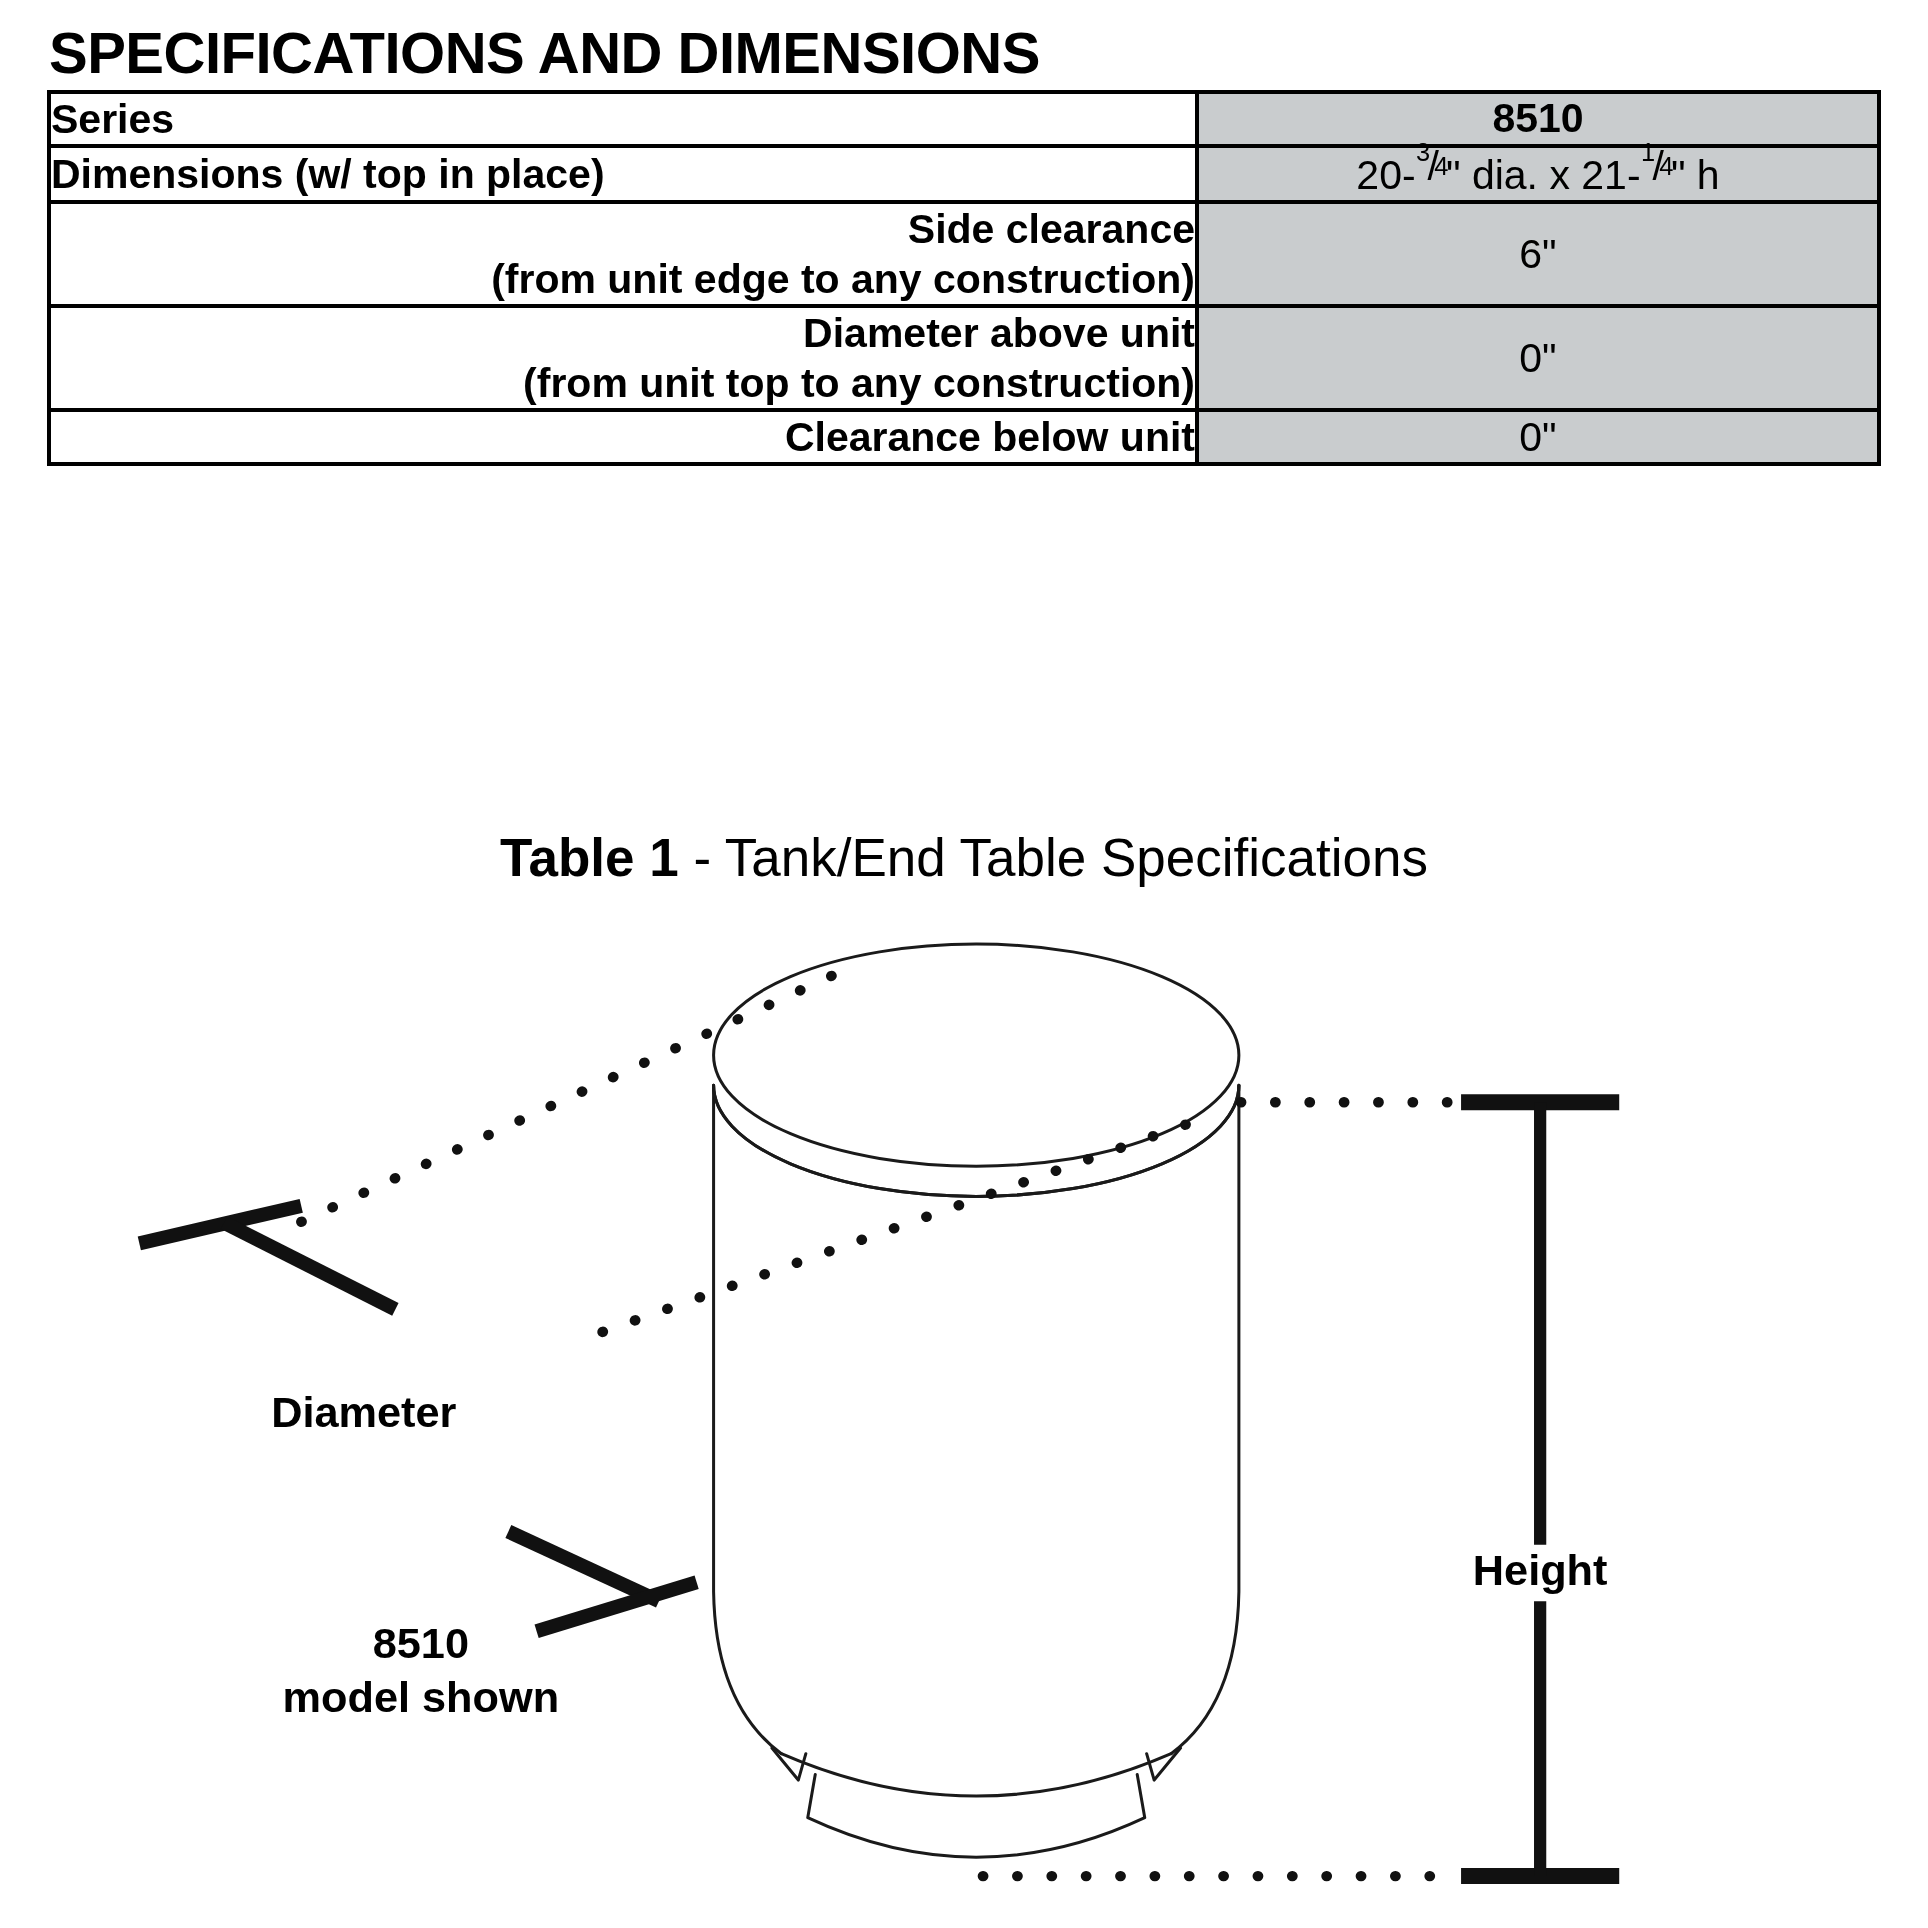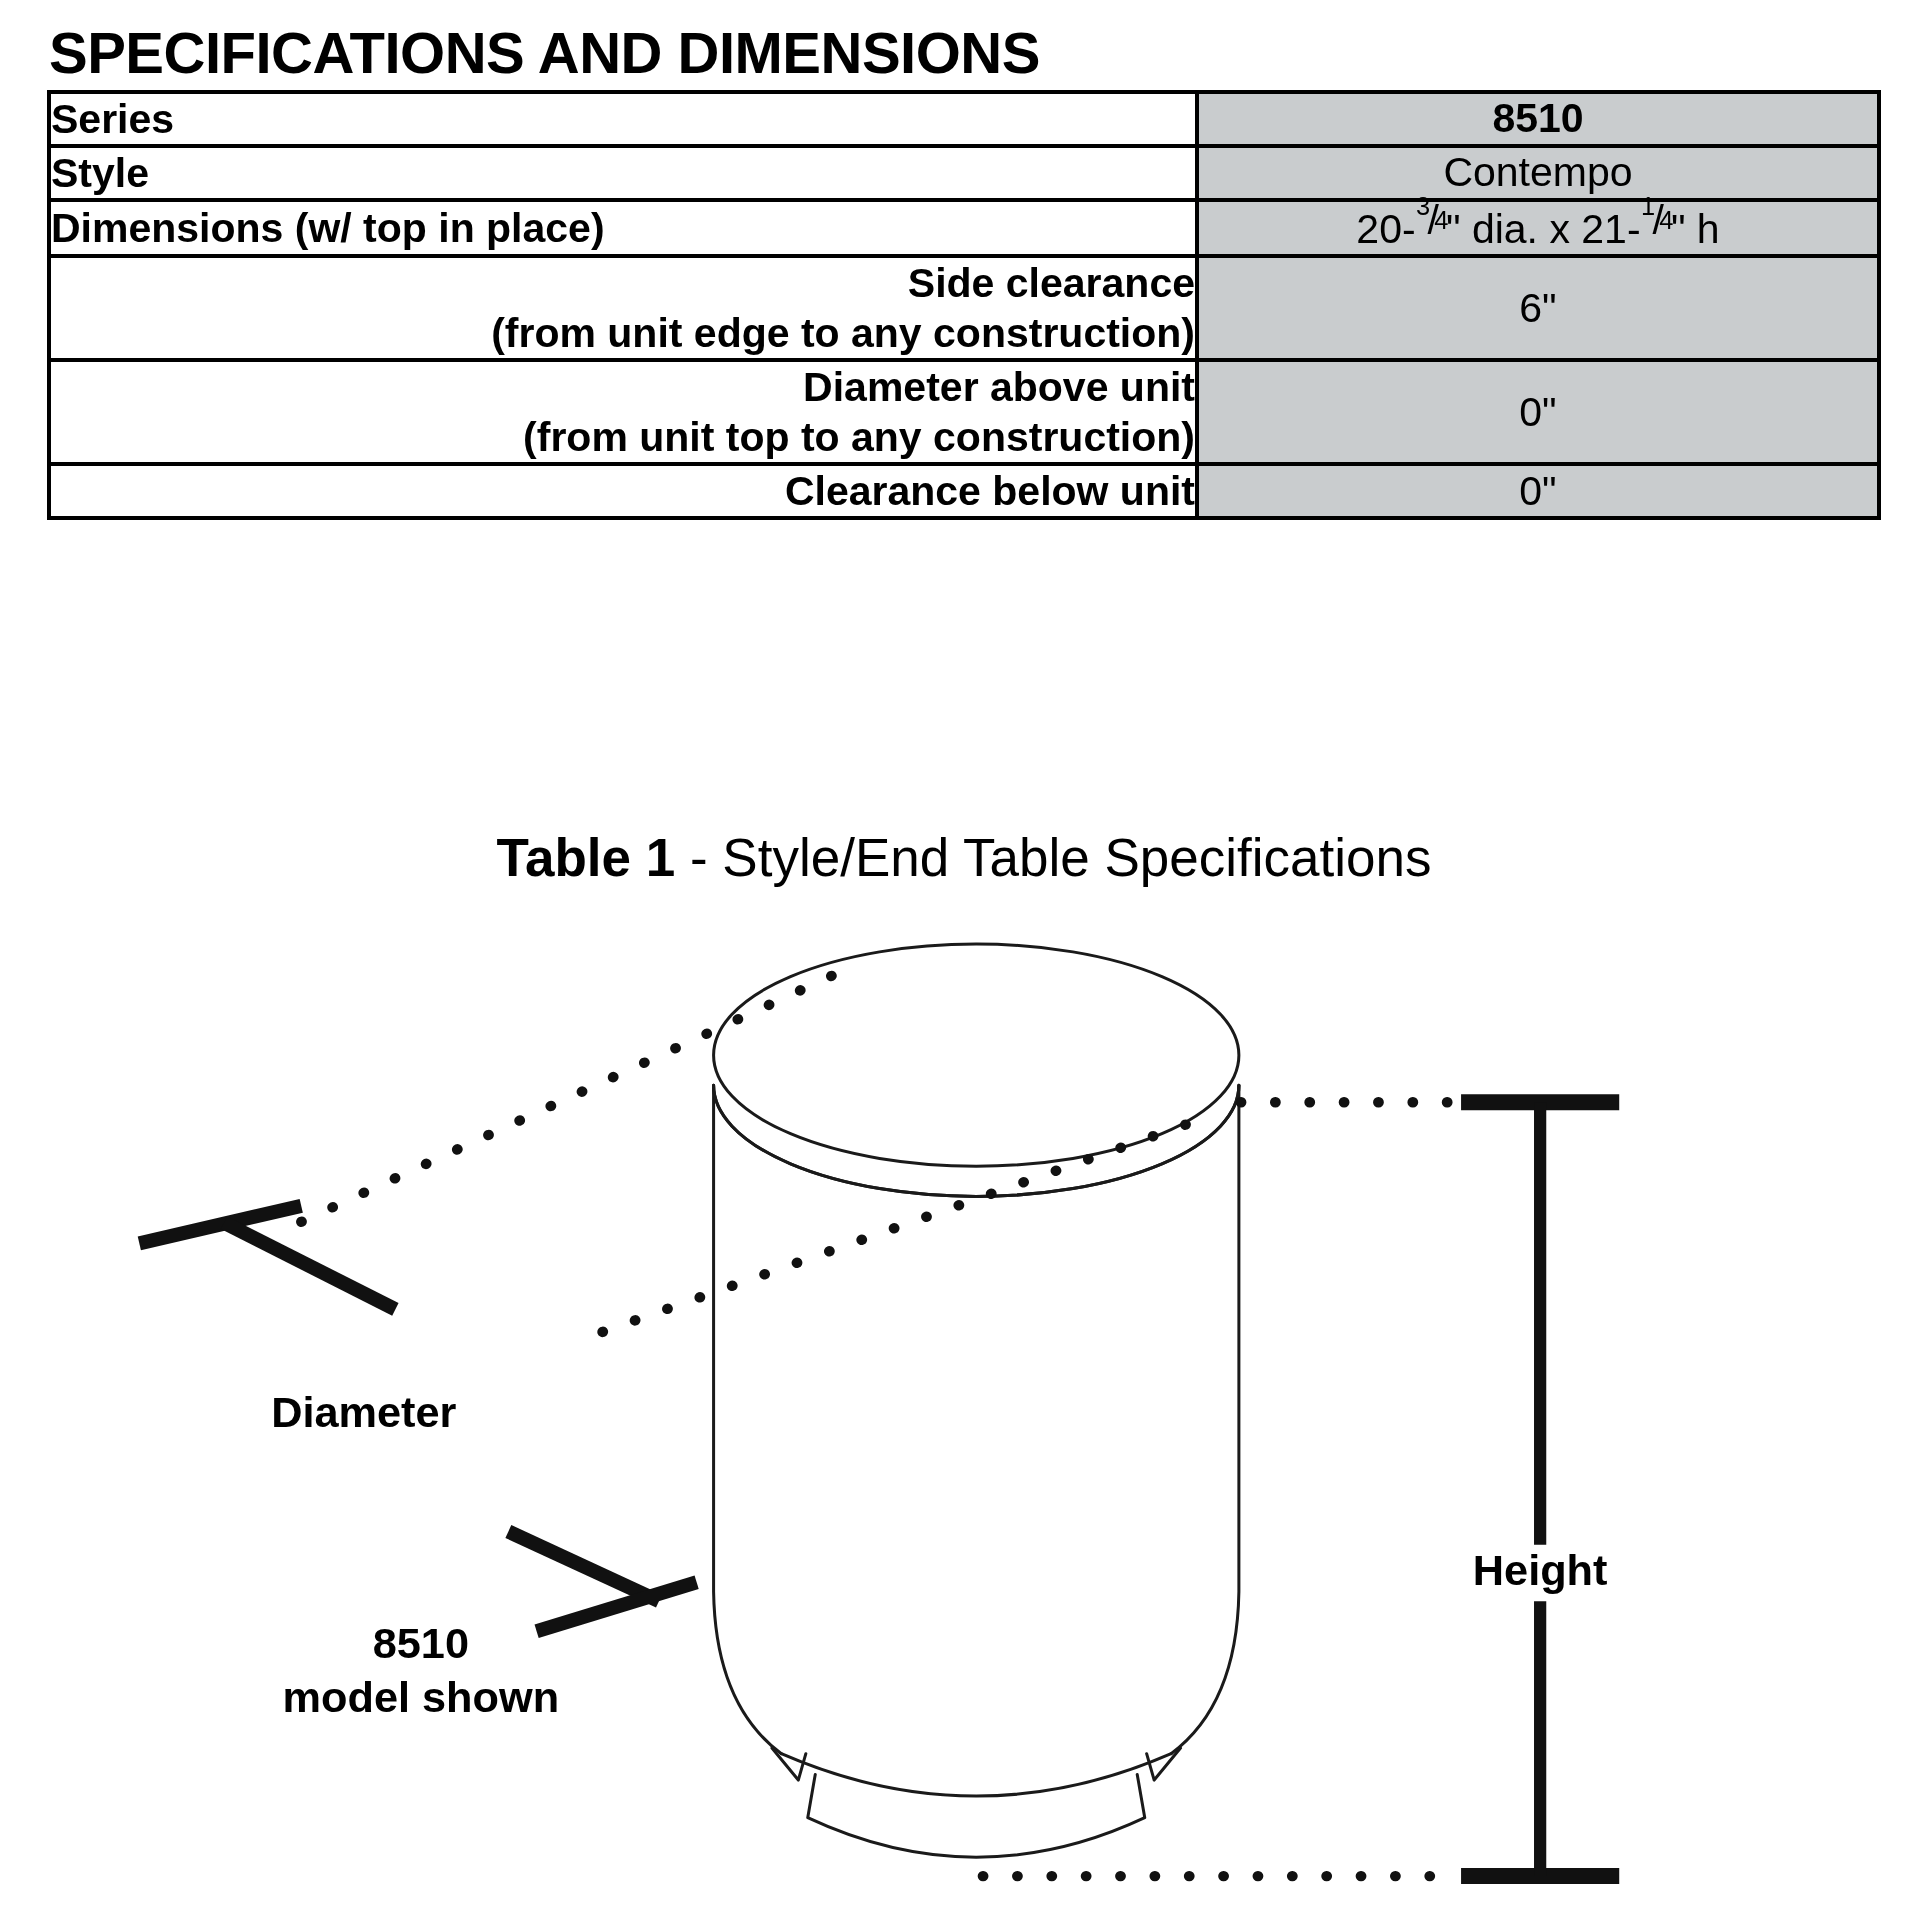--- a/index.html
+++ b/index.html
@@ -147,28 +147,20 @@
 
     <tr>
       <td class="lbl-cell lbl-center">
         <div>Series</div>
       </td>
       <td class="val-cell val-bold">
         <span>8510</span>
       </td>
     </tr>
 
-    <tr>
-      <td class="lbl-cell lbl-center">
-        <div>Style</div>
-      </td>
-      <td class="val-cell">
-        <span>Contempo</span>
-      </td>
-    </tr>
 
     <tr>
       <td class="lbl-cell lbl-center">
         <div>Dimensions (w/ top in place)</div>
       </td>
       <td class="val-cell">
         <span><span>20-</span><span class="frac"><span class="num">3</span><span class="sl">/</span><span class="den">4</span></span><span>" dia. x </span><span>21-</span><span class="frac"><span class="num">1</span><span class="sl">/</span><span class="den">4</span></span><span>" h</span></span>
       </td>
     </tr>
 
@@ -198,21 +190,21 @@
       </td>
       <td class="val-cell">
         <span>0"</span>
       </td>
     </tr>
 
   </tbody>
 </table>
 
 <div id="table-caption">
-  <span class="cap-strong">Table 1</span><span class="cap-rest"> - Style/End Table Specifications</span>
+  <span class="cap-strong">Table 1</span><span class="cap-rest"> - Tank/End Table Specifications</span>
 </div>
 
 <div id="diagram">
   <svg width="1928" height="987" viewBox="0 0 2048 1048" xmlns="http://www.w3.org/2000/svg">
 
     <g fill="none" stroke="#1a1a1a" stroke-width="3.2" stroke-linejoin="round" stroke-linecap="round">
 
       <path d="M 758 152 L 758 690 Q 760 810 830 862"></path>
 
       <path d="M 1316 152 L 1316 690 Q 1314 810 1244 862"></path>

